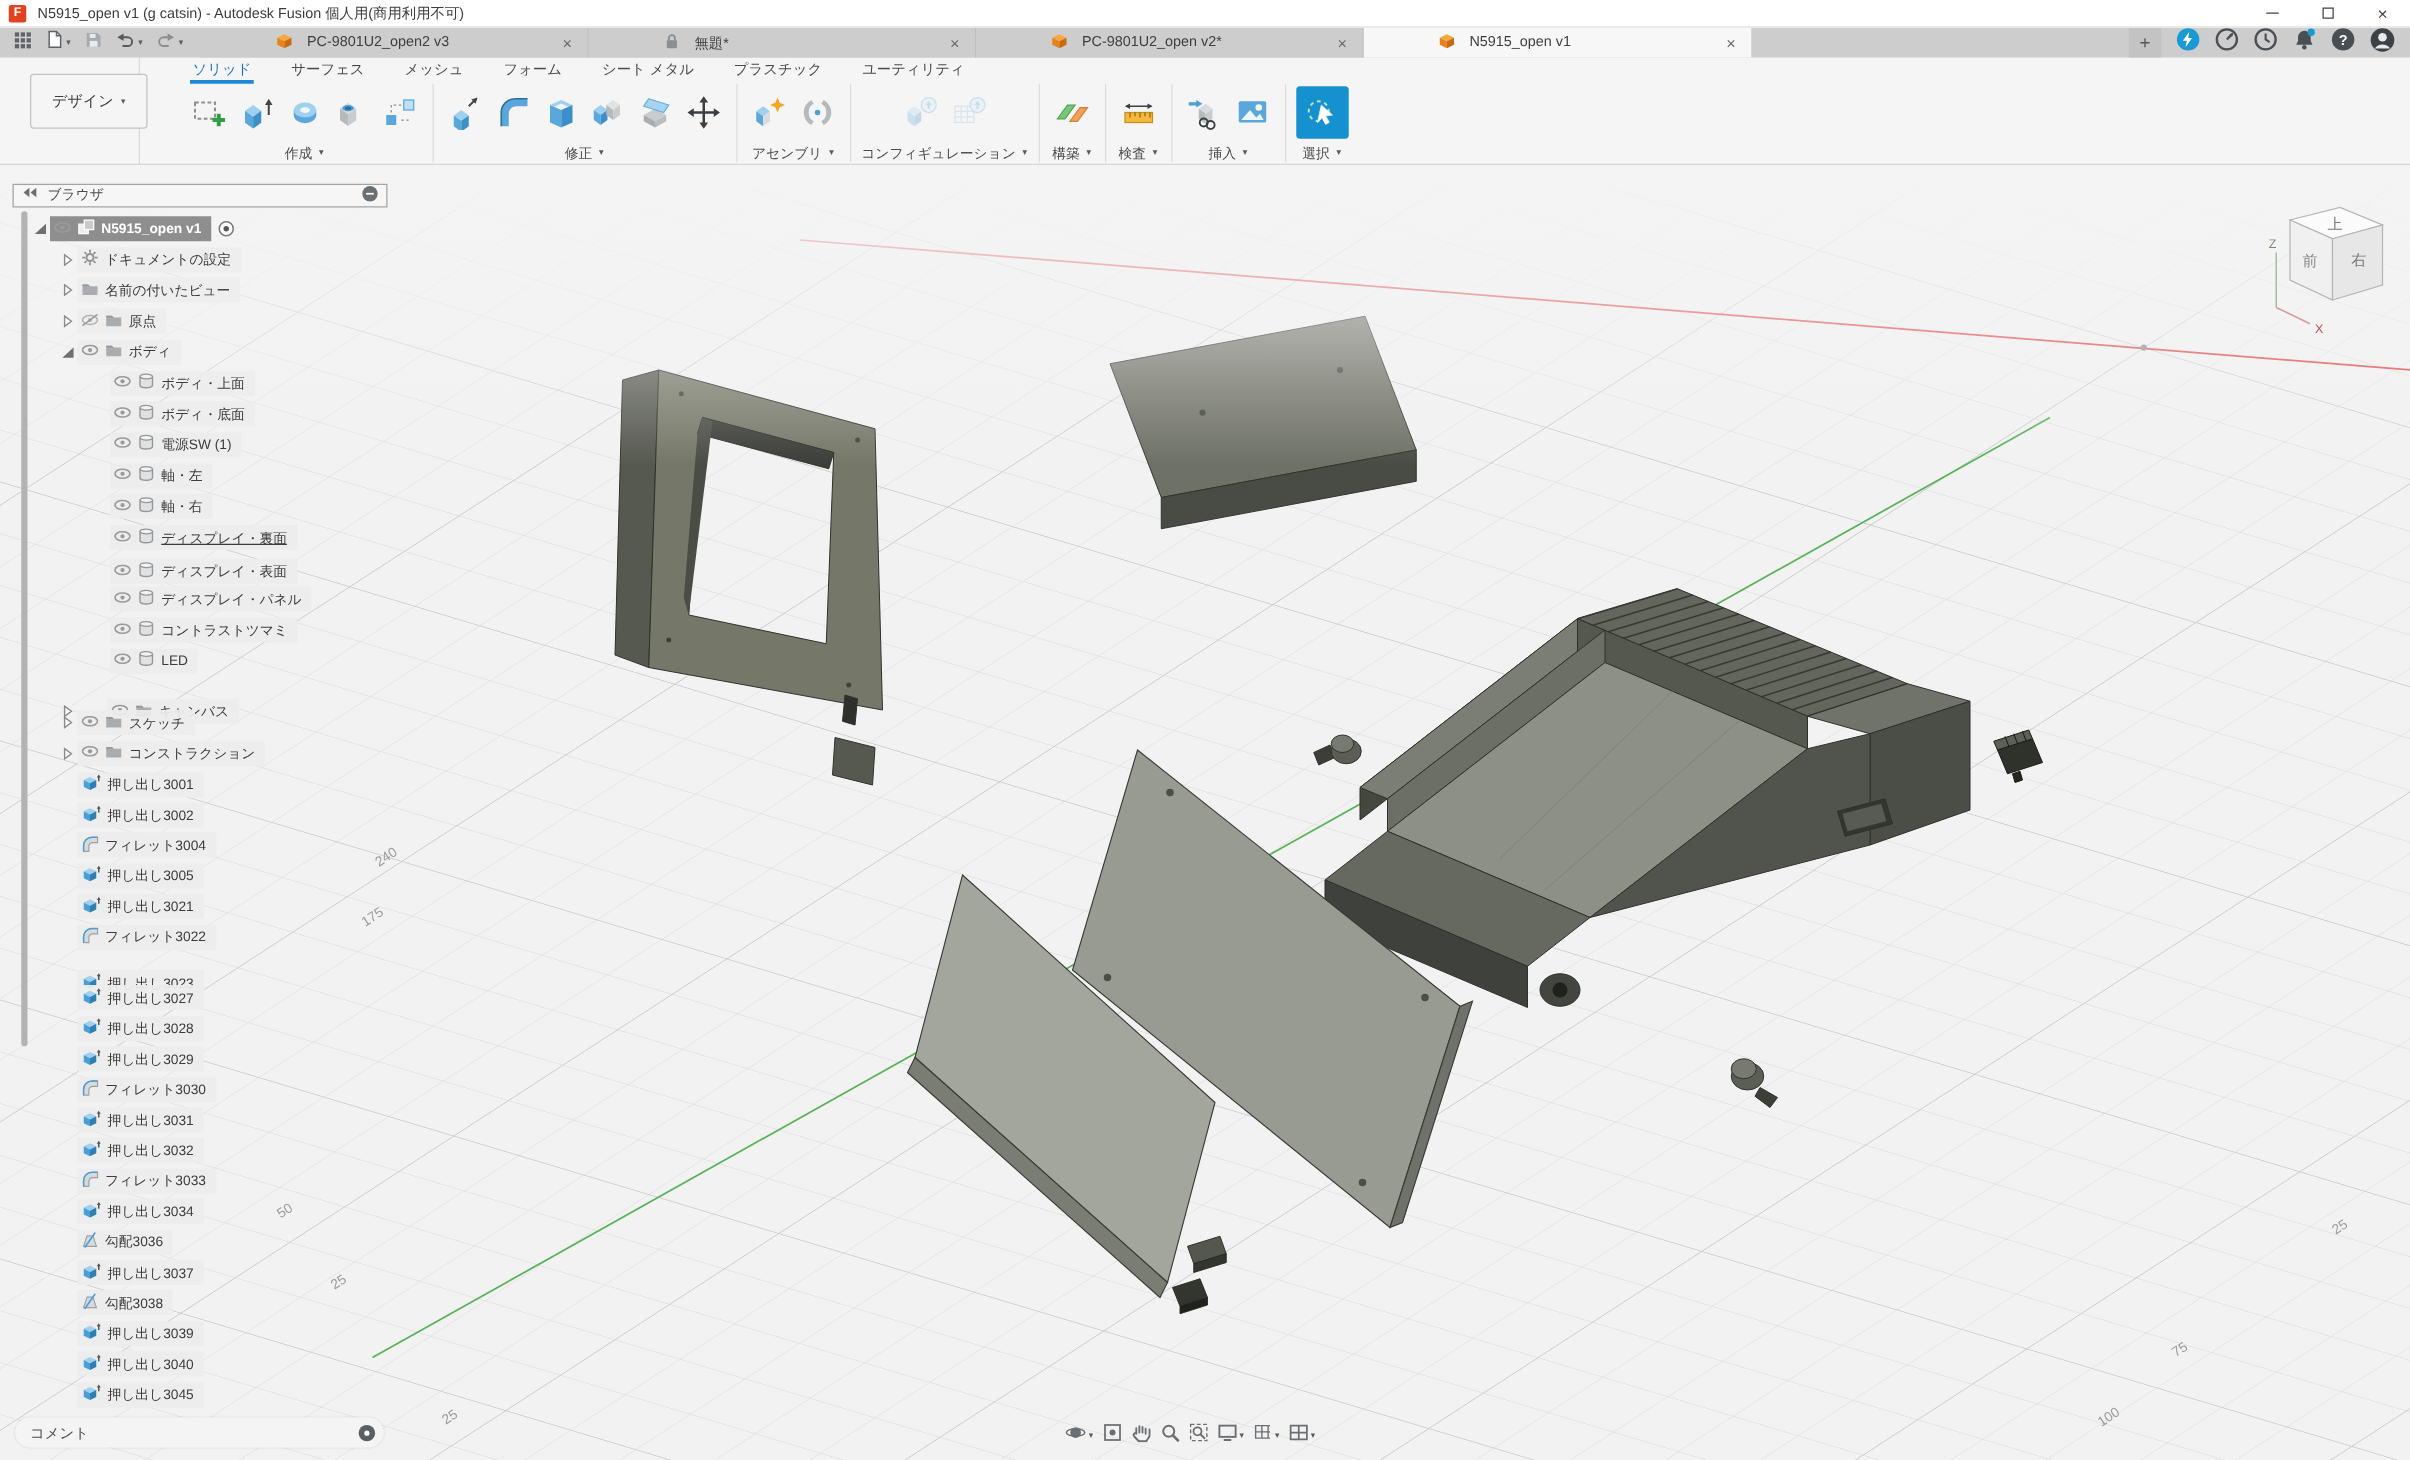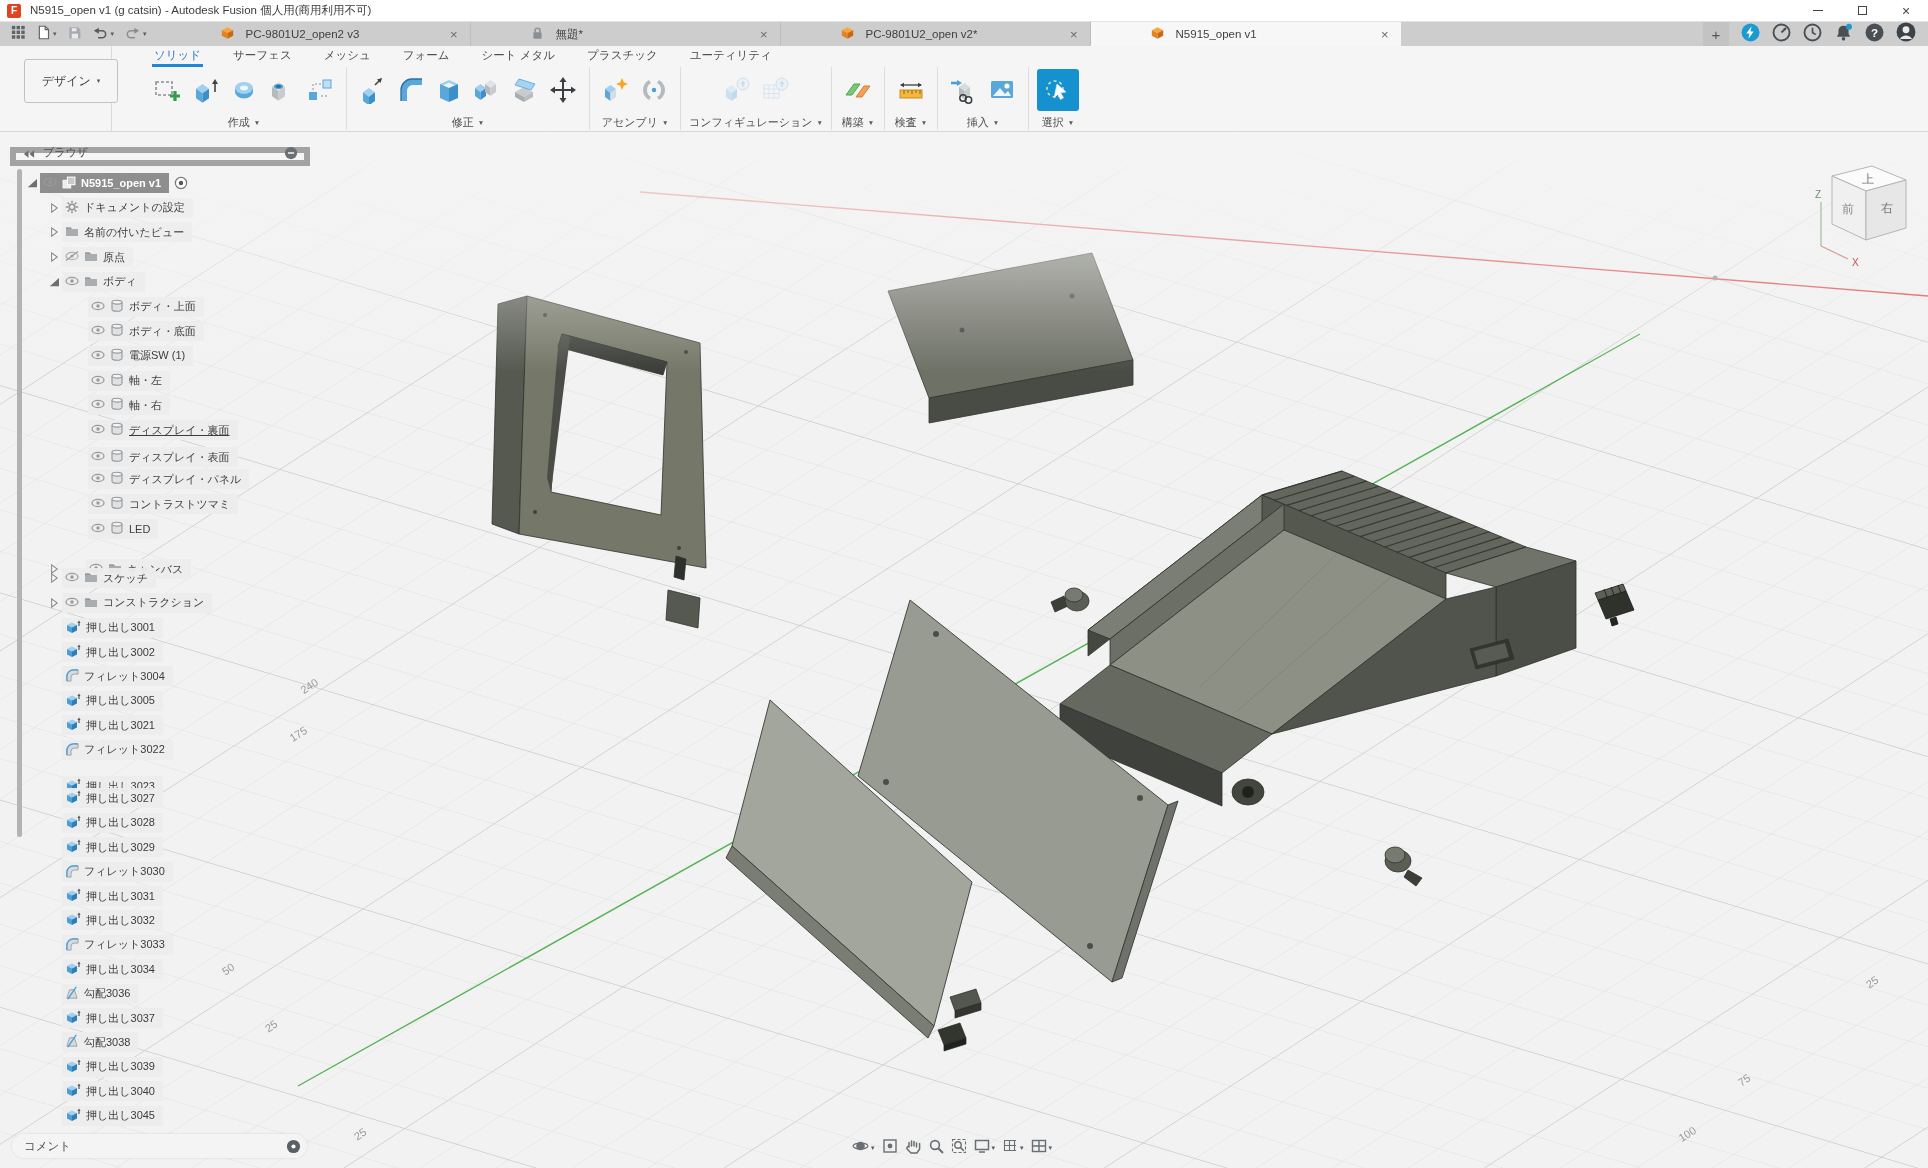--- a/index.html
+++ b/index.html
@@ -50,21 +50,21 @@
   #viewport { position:absolute; left:0; top:132px; width:1928px; height:1036px; background:#f2f2f2; z-index:1; }
   #vp-svg { position:absolute; left:0; top:0; }
   #vp-fade { position:absolute; left:0; top:0; width:1928px; height:300px; background:linear-gradient(#f4f4f4 0%, rgba(244,244,244,0) 80%); pointer-events:none; }
   .ruler-label { position:absolute; font-size:11px; color:#9b9b9b; transform:rotate(-33deg); z-index:2; }
 
   
   #viewcube { position:absolute; left:1812px; top:150px; width:112px; height:122px; z-index:4; }
 
   
   #browser { position:absolute; left:10px; top:147px; width:300px; z-index:6; font-size:11px; color:#3c3c3c; }
-  #browser-header { height:19px; background:rgba(245,245,245,.95); border:6px solid #a3a3a3; display:flex; align-items:flex-end; padding:0 6px; gap:8px; }
+  #browser-header { height:19px; background:rgba(245,245,245,.95); border:1px solid #a3a3a3; display:flex; align-items:flex-start; padding:0 6px; gap:8px; }
   #browser-header .hdr-label { flex:1; font-size:11px; color:#4a4a4a; }
   #browser-scroll { position:absolute; left:7px; top:22px; width:5px; height:668px; background:#b3b3b3; border-radius:3px; }
   .brow { position:absolute; height:22px; display:flex; align-items:center; }
   .bchip { background:rgba(237,237,237,.93); display:flex; align-items:center; height:20px; padding:0 8px 0 3px; gap:5px; white-space:nowrap; }
   .bchip.dark { background:#8e8e8e; color:#ffffff; font-weight:bold; }
   .bexp { width:14px; display:flex; justify-content:center; margin-right:2px; }
   .radio-wrap { margin-left:5px; display:flex; align-items:center; }
 
   
   #comment { position:absolute; left:12px; top:1134px; width:295px; height:24px; background:rgba(243,243,243,.95); border-radius:12px; display:flex; align-items:center; padding:0 6px 0 12px; z-index:7; box-shadow:0 0 2px rgba(0,0,0,.15); }

